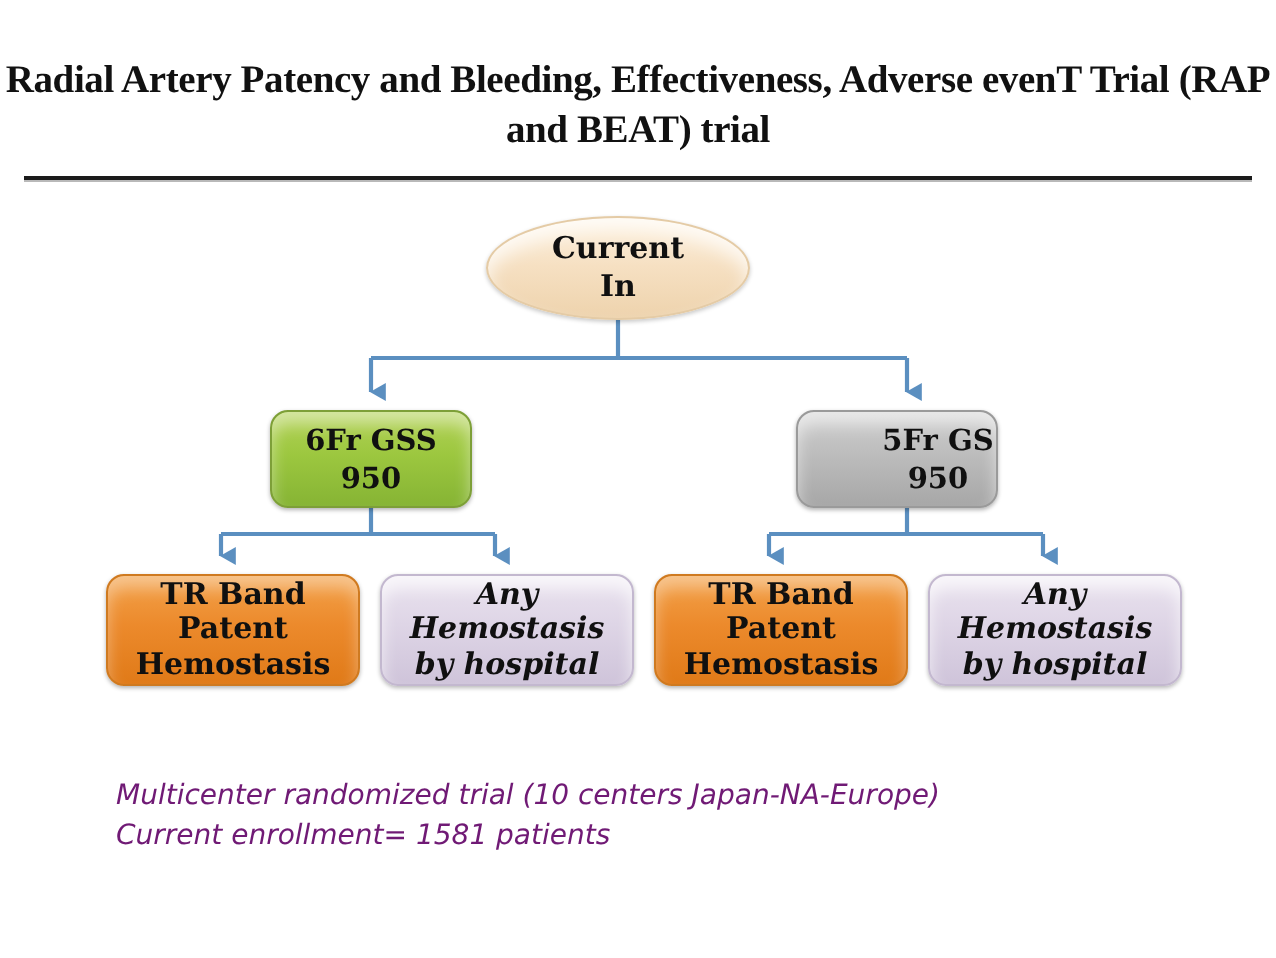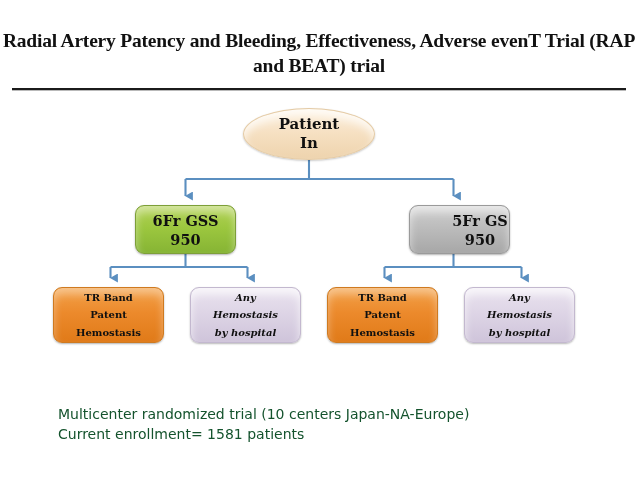--- a/index.html
+++ b/index.html
@@ -93,34 +93,34 @@
     font-size: 14.5px;
     line-height: 19px;
   }
   .node.arm.green {
     left: 135px;
     background: linear-gradient(to bottom, #b3d257 0%, #9cc73f 46%, #86b434 100%);
     border: 1px solid #7d9f38;
     box-shadow: 0 1px 2px rgba(0,0,0,0.3), inset 0 6px 8px rgba(255,255,255,0.45);
   }
   .node.arm.grey {
-    left: 409px;
+    left: 398px;
     background: linear-gradient(to bottom, #cfcfcf 0%, #bcbcbc 46%, #a7a7a7 100%);
     border: 1px solid #9a9a9a;
     box-shadow: 0 1px 2px rgba(0,0,0,0.3), inset 0 6px 8px rgba(255,255,255,0.55);
     padding-left: 41px;
   }
 
   
   .node.leaf {
     top: 187px;
-    width: 111px;
+    width: 127px;
     height: 56px;
     border-radius: 9px;
-    font-size: 10px;
+    font-size: 15px;
     line-height: 17.5px;
   }
   .node.leaf.orange {
     background: linear-gradient(to bottom, #f3a24a 0%, #ec8a2c 45%, #e07a18 100%);
     border: 1px solid #cf7a20;
     box-shadow: 0 1px 2px rgba(0,0,0,0.3), inset 0 6px 8px rgba(255,255,255,0.38);
   }
   .node.leaf.lavender {
     background: linear-gradient(to bottom, #eae3ef 0%, #ded5e6 45%, #cfc4da 100%);
     border: 1px solid #c3b8cf;
@@ -129,27 +129,28 @@
   }
   .node.leaf.p0 { left: 53px; }
   .node.leaf.p1 { left: 190px; }
   .node.leaf.p2 { left: 327px; }
   .node.leaf.p3 { left: 464px; }
 
   
   #caption {
     position: absolute;
     left: 58px;
-    top: 404px;
+    top: 388px;
     width: 540px;
     font-family: "DejaVu Sans", sans-serif;
     font-size: 14px;
     line-height: 20px;
-    color: #14532d;
+    color: #701a75;
     white-space: pre-line;
+    font-style: italic;
   }
 </style>
 </head>
 <body>
 
 <div id="slide-title">Radial Artery Patency and Bleeding, Effectiveness,
 Adverse evenT Trial (RAP and BEAT) trial</div>
 <div id="title-rule"></div>
 
 <div id="flowchart">
@@ -176,21 +177,21 @@
       <path d="M110.5,167 L110.5,178" marker-end="url(#arrowhead)"></path>
       <path d="M247.5,167 L247.5,178" marker-end="url(#arrowhead)"></path>
 
       <path d="M453.5,154 L453.5,167"></path>
       <path d="M384.5,167 L521.5,167"></path>
       <path d="M384.5,167 L384.5,178" marker-end="url(#arrowhead)"></path>
       <path d="M521.5,167 L521.5,178" marker-end="url(#arrowhead)"></path>
     </g>
   </svg>
 
-  <div class="node root">Patient
+  <div class="node root">Current
 In</div>
 
   <div class="node arm green">6Fr GSS
 950</div>
   <div class="node arm grey">5Fr GS
 950</div>
 
   <div class="node leaf orange p0">TR Band
 Patent
 Hemostasis</div>

